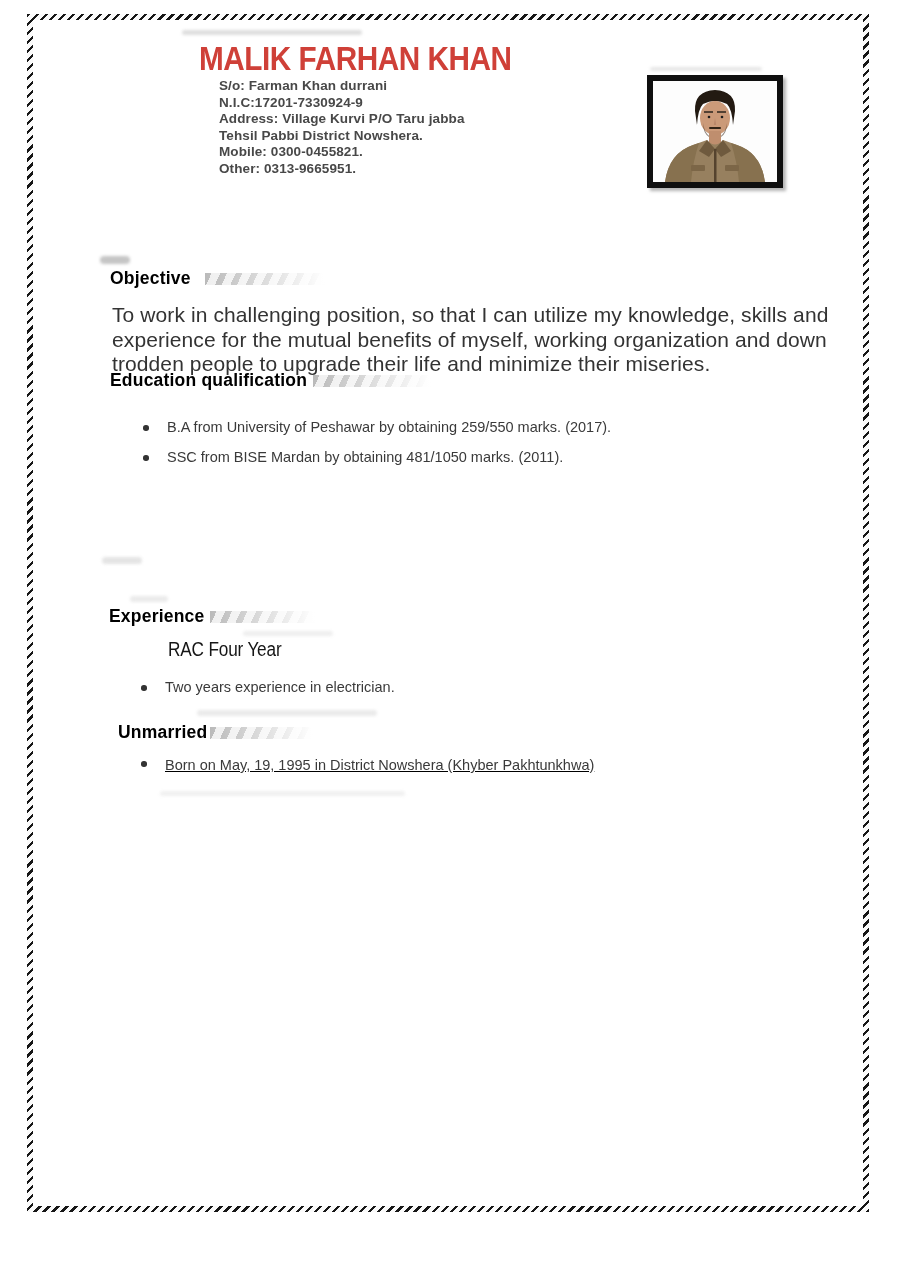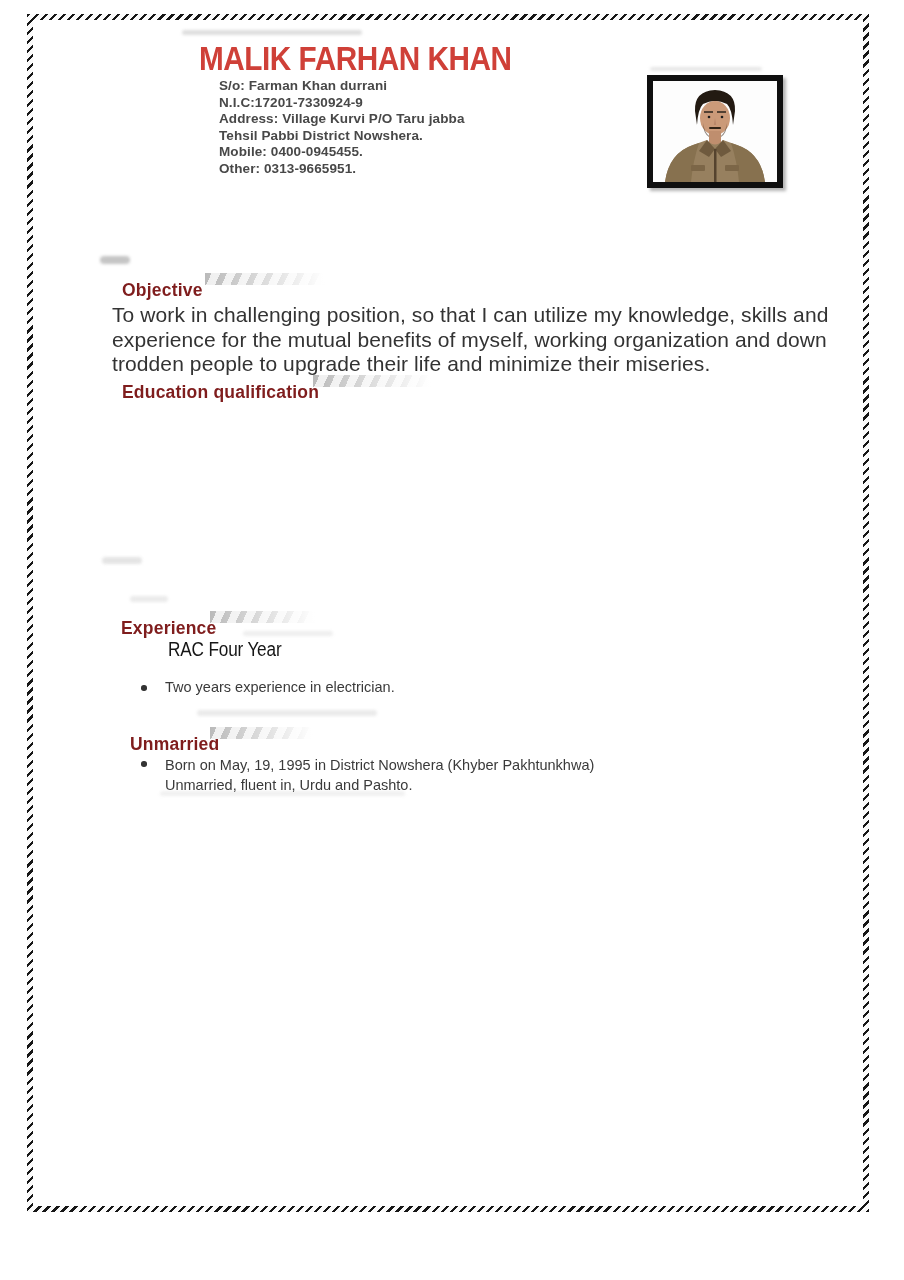--- a/index.html
+++ b/index.html
@@ -38,22 +38,22 @@
   .photo {
     position: absolute; left: 647px; top: 75px;
     width: 124px; height: 101px;
     border: 6px solid #0f0f0f; background: #fefefe;
     box-shadow: 3px 3px 3px rgba(120,120,120,.55);
   }
   .photo svg { display: block; }
 
   
   .sec-h {
-    position: absolute; margin: 12px;
-    font-size: 17.5px; font-weight: 700; color: #7f1d1d;
+    position: absolute; margin: 0;
+    font-size: 17.5px; font-weight: 700; color: #000000;
     letter-spacing: 0.2px; white-space: nowrap;
   }
   .hatch {
     position: absolute; height: 12px;
     background: repeating-linear-gradient(115deg, #aeaeae 0 6px, #ededed 6px 14px);
   }
   .hatch::after {
     content: ""; position: absolute; inset: 0;
     background: linear-gradient(to right, rgba(255,255,255,.15), rgba(255,255,255,.75) 70%, #ffffff 100%);
   }
@@ -66,21 +66,21 @@
   .h-personal    { left: 118px; top: 722px; }
   .hatch-personal   { left: 210px; top: 727px; width: 103px; }
 
   
   .objective-body {
     position: absolute; left: 112px; top: 303px; width: 758px; margin: 0;
     font-size: 21px; line-height: 24.5px; color: #333333; letter-spacing: 0.1px;
   }
   .edu-list { position: absolute; left: 141px; top: 419px; }
   .exp-list { position: absolute; left: 139px; top: 679px; }
-  .per-list { position: absolute; left: 139px; top: 755px; }
+  .per-list { position: absolute; left: 139px; top: 755px; text-decoration: underline; }
 
   .bullet-item {
     position: relative; padding-left: 26px;
     font-size: 14.5px; color: #3a3a3a; line-height: 17px; white-space: nowrap;
   }
   .edu-list .bullet-item { margin-bottom: 13px; }
   .bullet-item::before {
     content: ""; position: absolute; left: 2px; top: 6px;
     width: 5.5px; height: 5.5px; border-radius: 50%; background: #333333;
   }
@@ -122,21 +122,21 @@
   <div class="smudge sm-7"></div>
   <div class="smudge sm-8"></div>
 
   <h1 class="title">MALIK FARHAN KHAN</h1>
 
   <div class="details">
     <div class="dline">S/o: Farman Khan durrani</div>
     <div class="dline">N.I.C:17201-7330924-9</div>
     <div class="dline">Address: Village Kurvi P/O Taru jabba</div>
     <div class="dline">Tehsil Pabbi District Nowshera.</div>
-    <div class="dline">Mobile: 0400-0945455.</div>
+    <div class="dline">Mobile: 0300-0455821.</div>
     <div class="dline">Other: 0313-9665951.</div>
   </div>
 
   <div class="photo">
     <svg width="124" height="101" viewBox="0 0 124 101">
       <rect width="124" height="101" fill="#fdfdfd"></rect>
       <path d="M42 30 Q41 10 62 9 Q83 10 82 30 L80 44 Q79 28 74 23 Q62 17 50 23 Q45 28 44 44 Z" fill="#231a12"></path>
       <ellipse cx="62" cy="37" rx="15" ry="17" fill="#cb9a79"></ellipse>
       <path d="M51 31 h9 M64 31 h9" stroke="#2c241c" stroke-width="1.6" fill="none"></path>
       <circle cx="56" cy="36" r="1.3" fill="#1c1c1c"></circle>
@@ -157,31 +157,32 @@
     </svg>
   </div>
 
   <h2 class="sec-h h-objective">Objective</h2>
   <div class="hatch hatch-objective"></div>
   <p class="objective-body">To work in challenging position, so that I can utilize my knowledge, skills and experience for the mutual benefits of myself, working organization and down trodden people to upgrade their life and minimize their miseries.</p>
 
   <h2 class="sec-h h-education">Education qualification</h2>
   <div class="hatch hatch-education"></div>
   <div class="edu-list">
+    <div class="bullet-item">B.A from University of Peshawar by obtaining 259/550 marks. (2017).</div>
+    <div class="bullet-item">SSC from BISE Mardan by obtaining 481/1050 marks. (2011).</div>
   </div>
 
   <h2 class="sec-h h-experience">Experience</h2>
   <div class="hatch hatch-experience"></div>
   <p class="exp-subtitle">RAC Four Year</p>
   <div class="exp-list">
     <div class="bullet-item">Two years experience in electrician.</div>
   </div>
 
   <h2 class="sec-h h-personal">Unmarried</h2>
   <div class="hatch hatch-personal"></div>
   <div class="per-list">
     <div class="bullet-item">
       <div class="line">Born on May, 19, 1995 in District Nowshera (Khyber Pakhtunkhwa)</div>
-      <div class="line">Unmarried, fluent in, Urdu and Pashto.</div>
     </div>
   </div>
 
 </div>
 
 </body></html>

